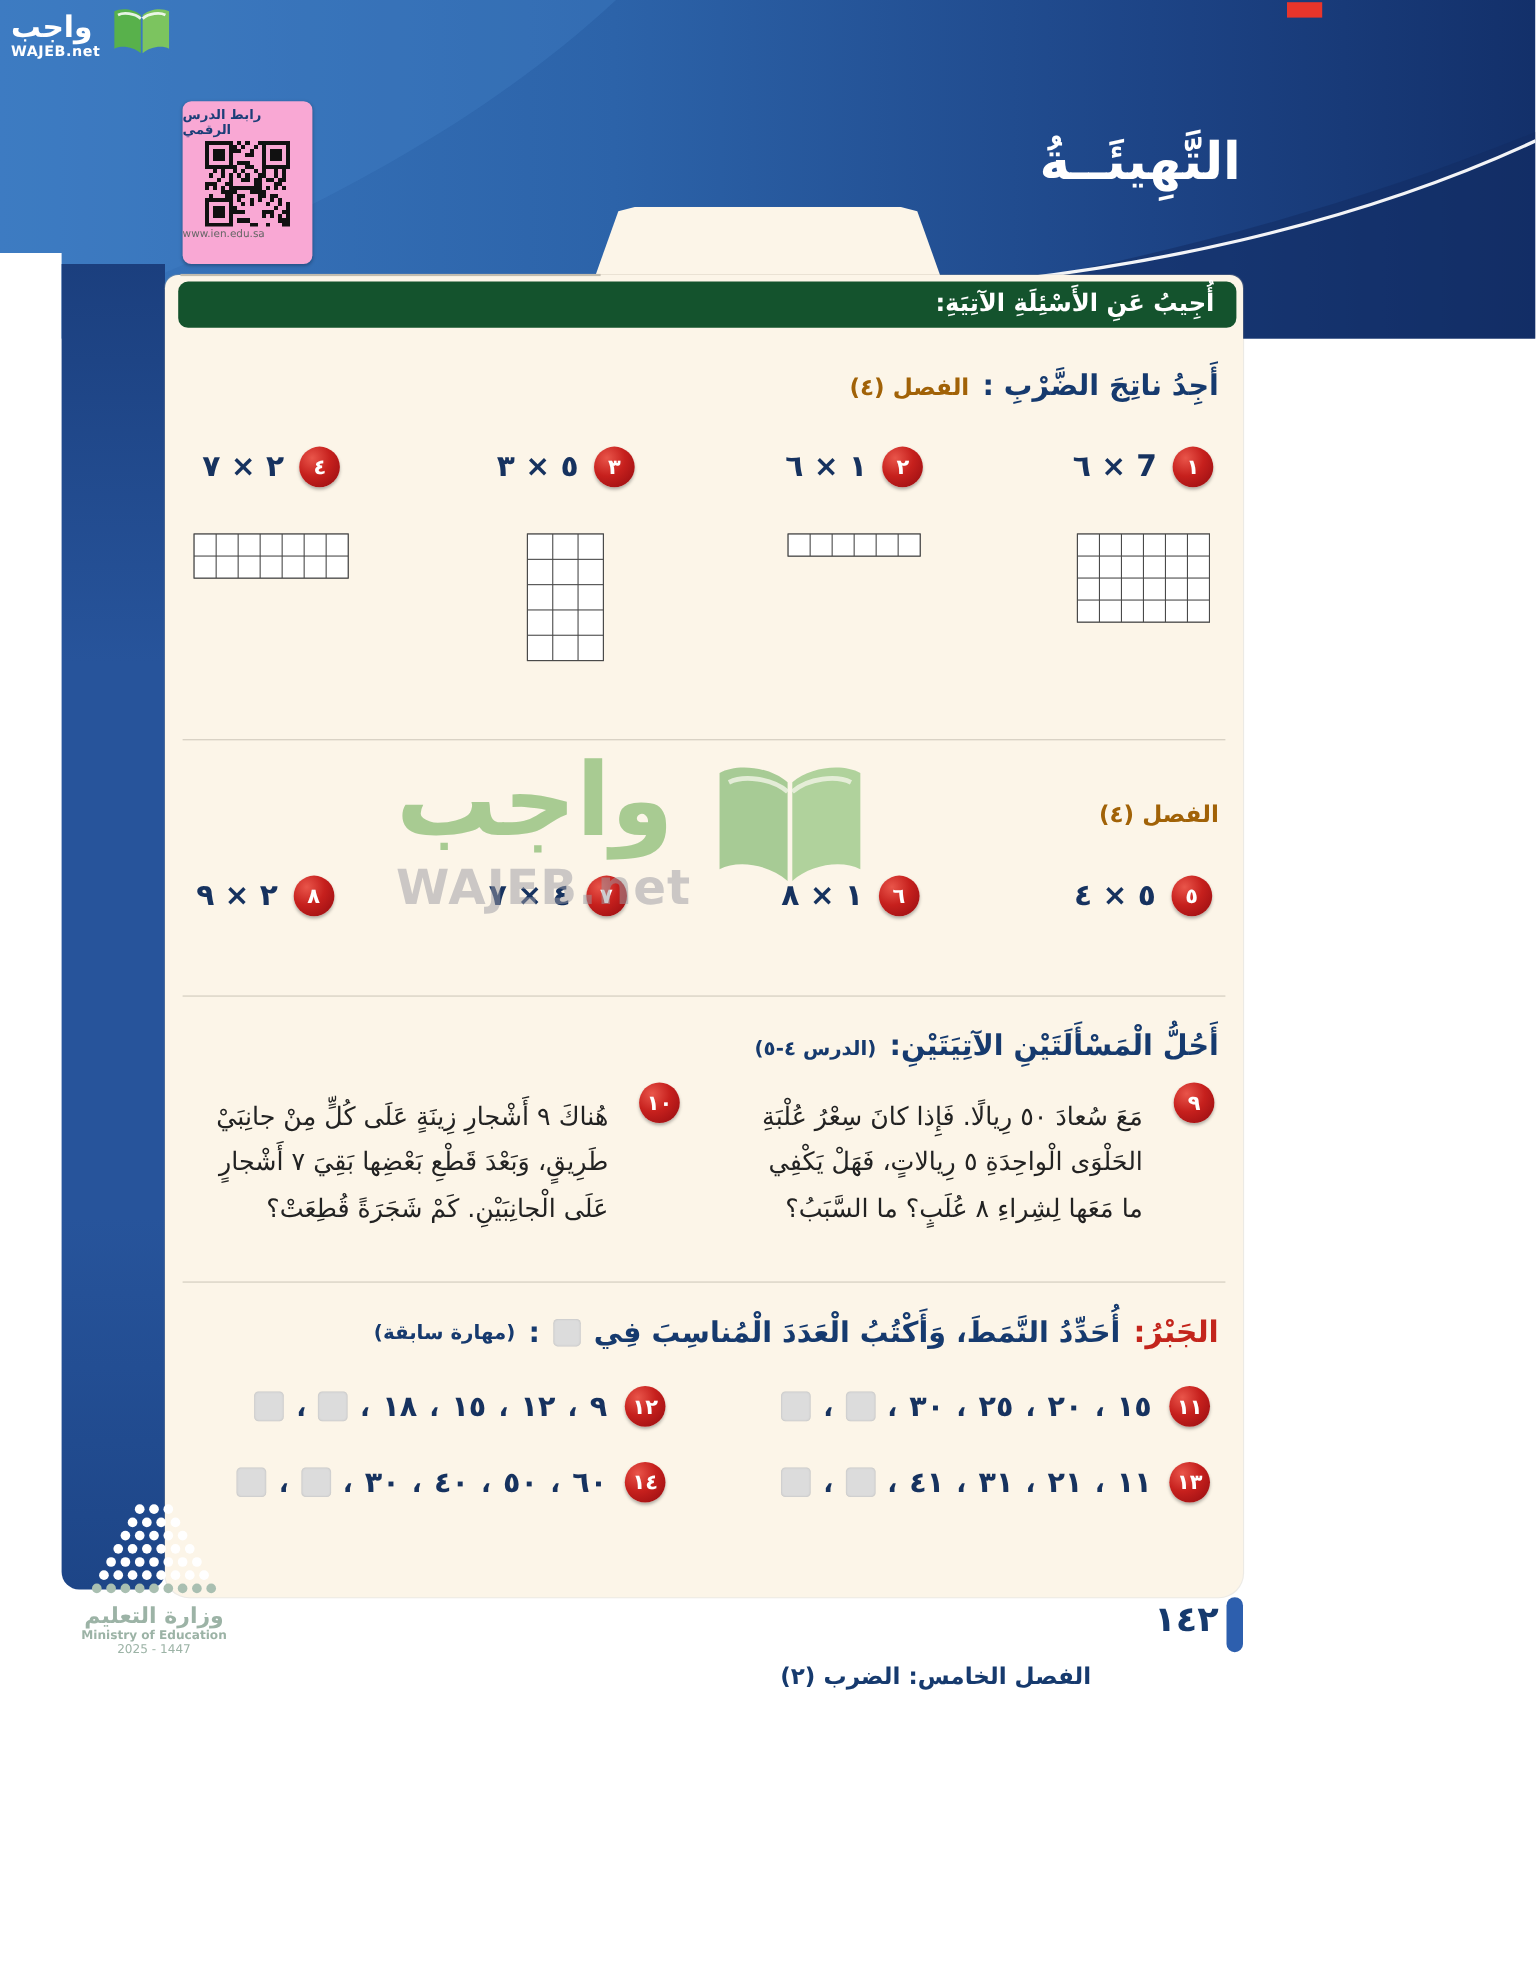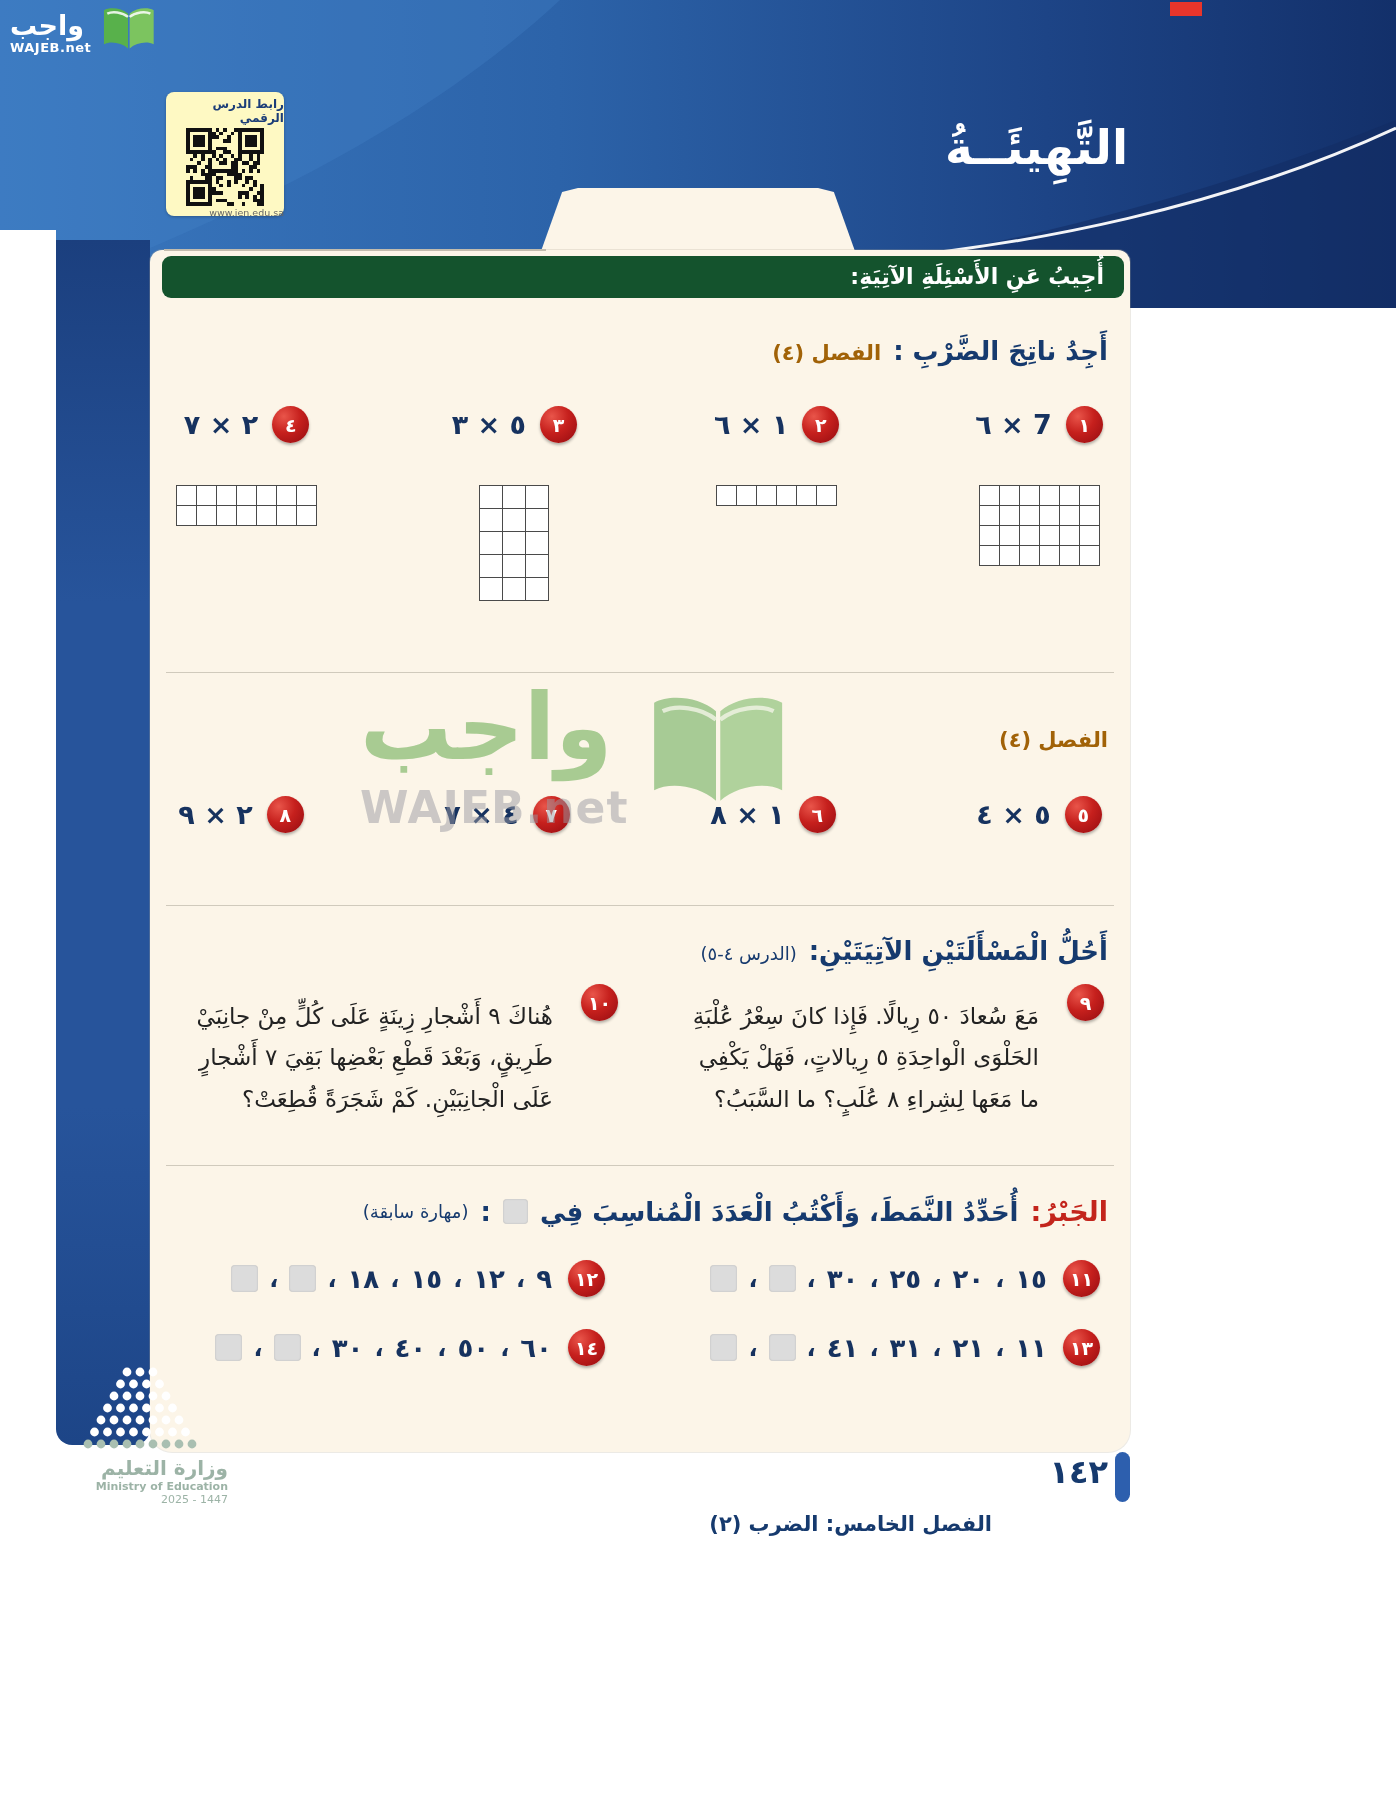--- a/index.html
+++ b/index.html
@@ -14,22 +14,22 @@
       border-radius:0 0 16px 16px;}
   .corner-mark{position:absolute;left:1170px;top:2px;width:32px;height:14px;background:#e8352b;z-index:5;}
 
   
   .brand-top{position:absolute;left:10px;top:6px;display:flex;align-items:center;gap:8px;z-index:4;}
   .brand-col{display:flex;flex-direction:column;align-items:flex-start;}
   .brand-ar{font-size:27px;font-weight:bold;color:#fff;line-height:1.1;}
   .brand-en{font-size:13px;font-weight:bold;color:#fff;letter-spacing:.5px;}
 
   
-  .qr-panel{position:absolute;left:166px;top:92px;width:118px;height:124px;background:#fef9c3;
-      border-radius:8px;z-index:4;text-align:right;box-shadow:0 1px 3px rgba(0,0,0,.25);}
+  .qr-panel{position:absolute;left:166px;top:92px;width:118px;height:148px;background:#f9a8d4;
+      border-radius:8px;z-index:4;text-align:left;box-shadow:0 1px 3px rgba(0,0,0,.25);}
   .qr-title{font-size:12px;font-weight:bold;color:#1c3e78;padding-top:5px;}
   .qr-code{display:block;margin:3px auto 1px auto;}
   .qr-url{font-size:9.5px;color:#666;}
 
   
   .page-title{position:absolute;right:252px;top:104px;margin:16px;font-size:47px;font-weight:bold;
       color:#fff;z-index:4;}
 
   
   .tab{position:absolute;left:540px;top:188px;width:316px;height:66px;background:#fcf5e8;z-index:2;
@@ -39,21 +39,21 @@
       border-radius:12px 12px 22px 22px;z-index:3;box-shadow:0 0 0 1px rgba(180,170,150,.25);}
 
   .prompt-bar{position:absolute;left:12px;right:6px;top:6px;height:42px;background:#14532d;
       border-radius:9px;color:#fff;font-size:22px;font-weight:bold;line-height:42px;padding:0 20px;
       box-sizing:border-box;}
 
   .sec-head{position:absolute;right:22px;display:flex;align-items:baseline;gap:12px;}
   .head-a{top:86px;} .head-b{top:478px;} .head-c{top:686px;} .head-d{top:946px;align-items:center;}
   .h-navy{font-size:26px;font-weight:bold;color:#163a6e;}
   .h-red{font-size:21px;font-weight:bold;color:#a16207;}
-  .h-small{font-size:18px;font-weight:normal;color:#163a6e;}
+  .h-small{font-size:18px;font-weight:bold;color:#163a6e;}
   .h-label-red{font-size:27px;font-weight:bold;color:#c3251c;}
   .inline-box{width:25px;height:25px;background:#dcdcdc;border-radius:4px;display:inline-block;
       box-shadow:inset 0 0 2px rgba(0,0,0,.18);}
 
   .qnum{min-width:37px;height:37px;border-radius:50%;
       background:radial-gradient(circle at 32% 28%,#e9554a,#c6201d 45%,#930b10);
       color:#fff;font-weight:bold;font-size:19px;display:inline-flex;align-items:center;
       justify-content:center;box-shadow:0 2px 3px rgba(0,0,0,.3);flex:0 0 auto;box-sizing:border-box;}
 
   .problems-row{position:absolute;left:26px;right:26px;display:flex;justify-content:space-between;}
@@ -91,21 +91,21 @@
 
   
   .footer-chapter{position:absolute;right:404px;top:1464px;font-size:21px;font-weight:bold;
       color:#163a6e;z-index:4;margin-top:48px;}
   .footer-pagenum{position:absolute;right:288px;top:1453px;font-size:32px;font-weight:bold;
       color:#163a6e;z-index:4;}
   .footer-bar{position:absolute;right:266px;top:1452px;width:15px;height:50px;border-radius:8px;
       background:#2d5fae;z-index:4;}
 
   
-  .moe{position:absolute;left:52px;top:1366px;width:176px;text-align:right;z-index:4;}
+  .moe{position:absolute;left:52px;top:1366px;width:176px;text-align:center;z-index:4;}
   .moe-ar{font-size:20px;font-weight:bold;color:#9cb3a6;margin-top:2px;}
   .moe-en{font-size:11px;font-weight:bold;color:#9cb3a6;}
   .moe-years{font-size:11px;color:#9cb3a6;}
 </style>
 </head>
 <body>
 
 <div class="page">
 
   <div class="band">

